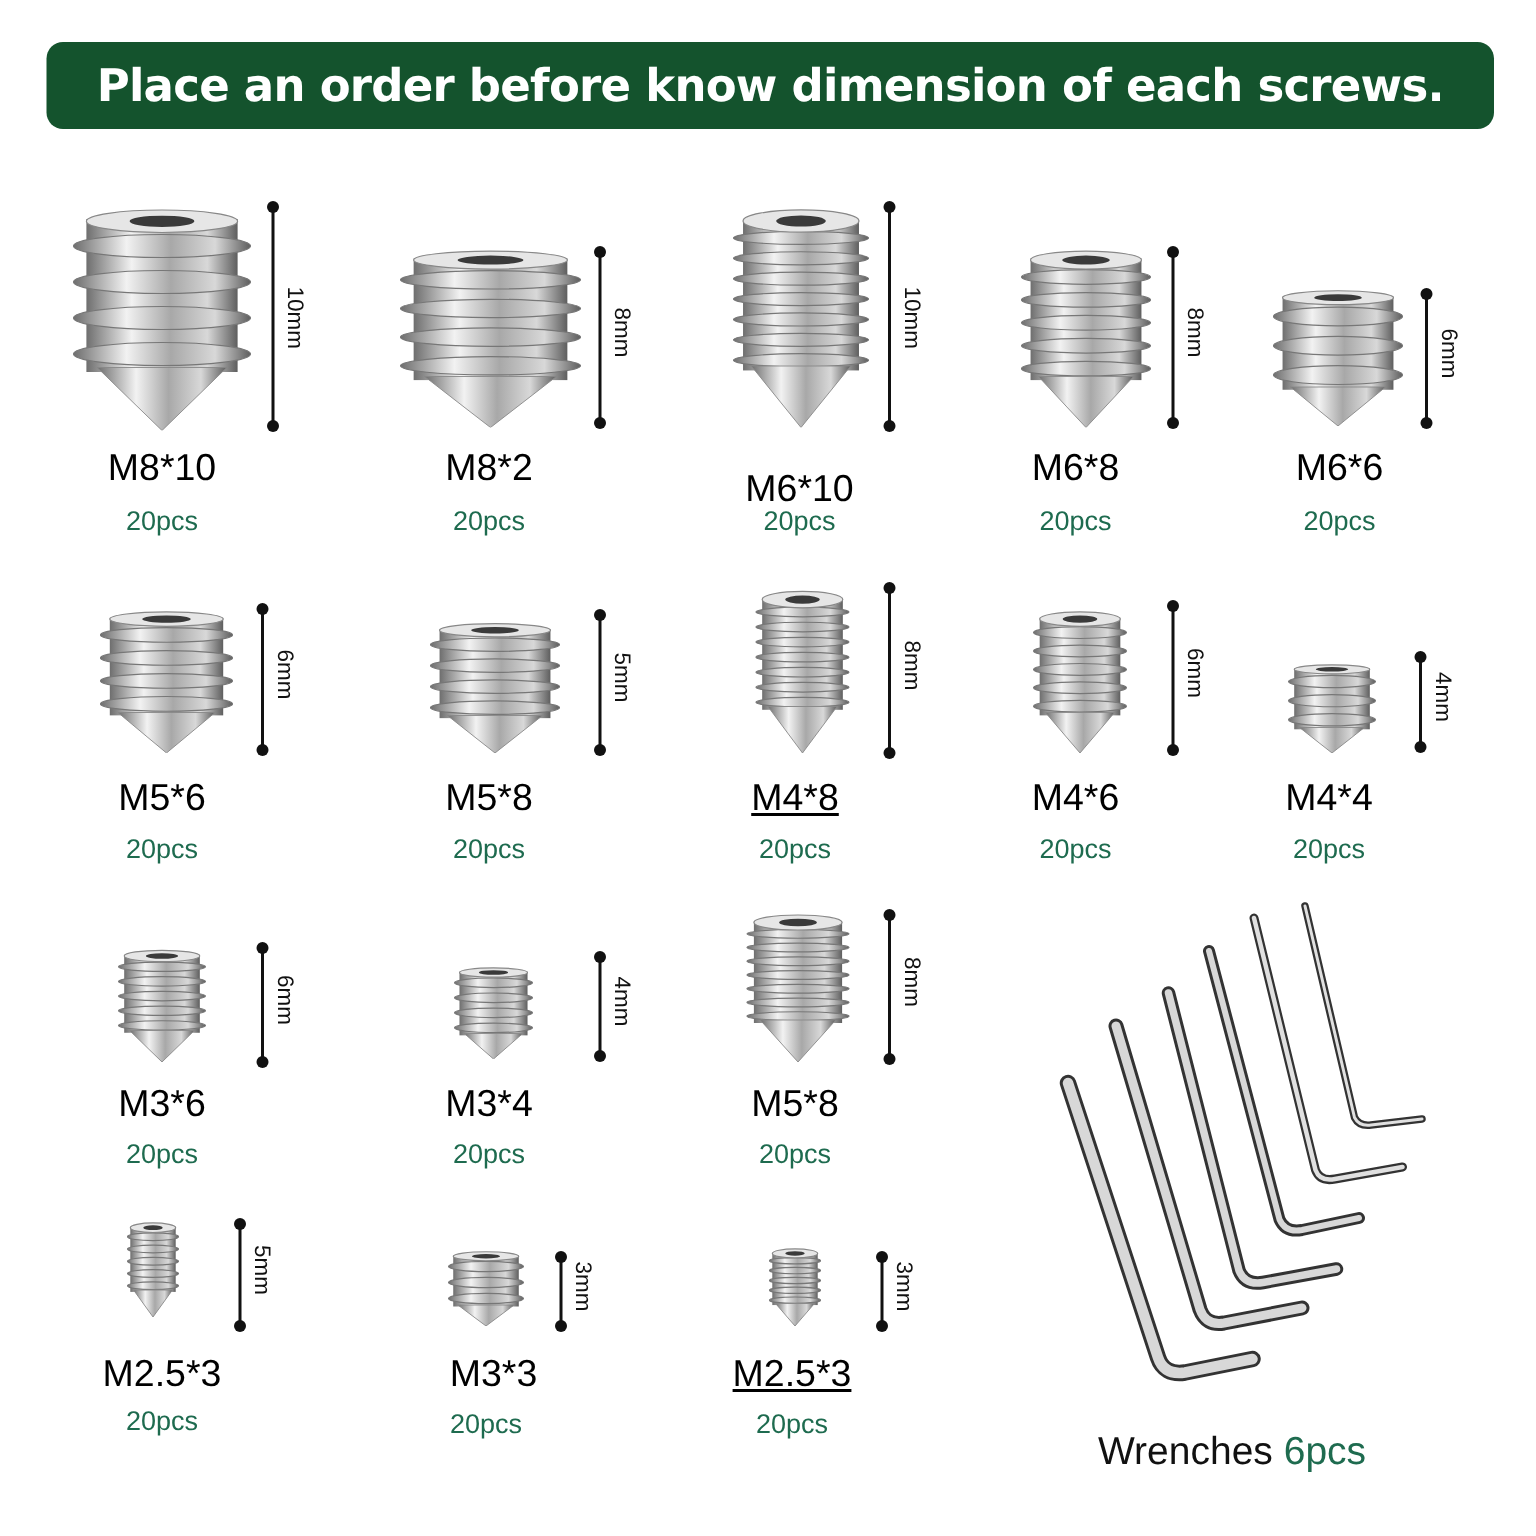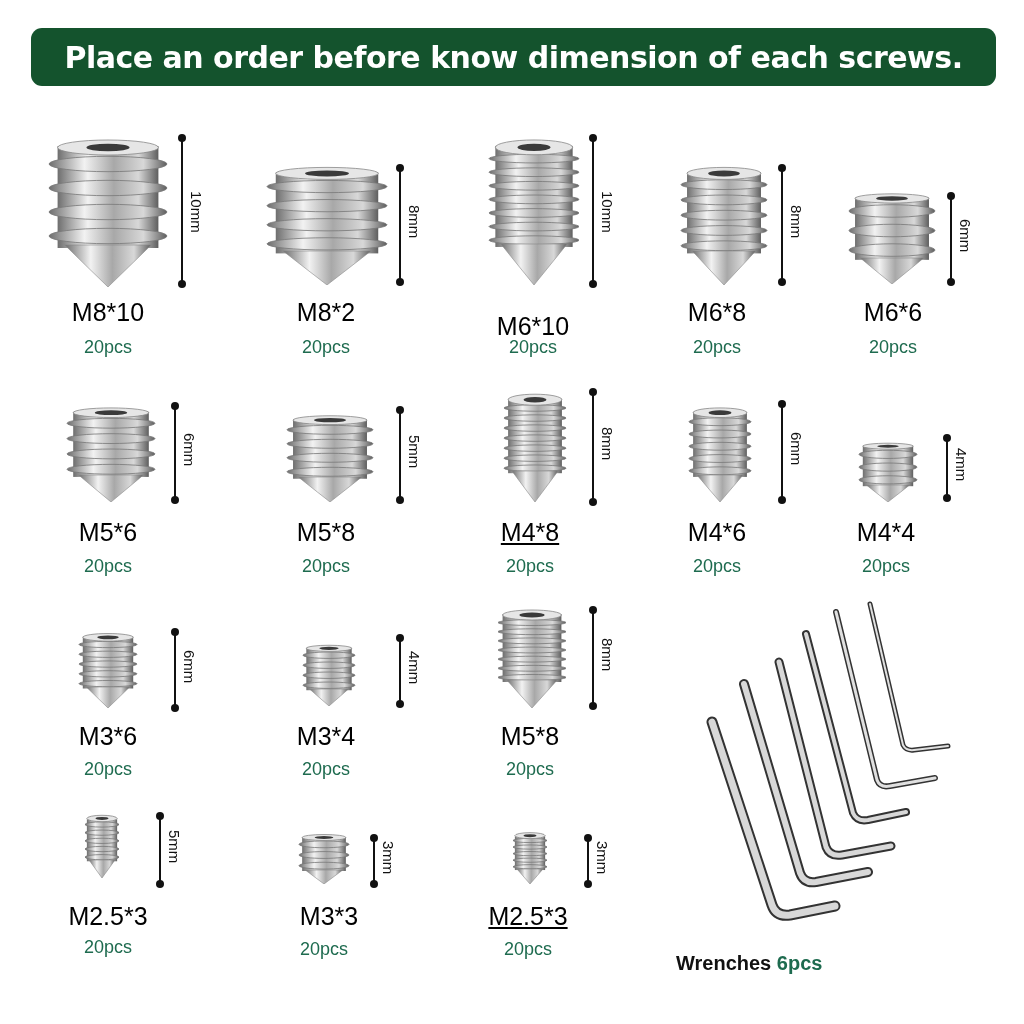--- a/index.html
+++ b/index.html
@@ -7,21 +7,21 @@
   .banner { position:absolute; left:31px; top:28px; width:965px; height:58px; background:#14532d; border-radius:11px; color:#fff; font-family:"DejaVu Sans", sans-serif; font-size:30px; font-weight:bold; display:flex; align-items:center; justify-content:center; letter-spacing:-0.5px; }
   .item { position:absolute; }
   .screw { position:absolute; }
   .dim { position:absolute; width:2px; background:#111; }
   .dim::before, .dim::after { content:""; position:absolute; left:-3px; width:8px; height:8px; border-radius:50%; background:#111; }
   .dim::before { top:-4px; }
   .dim::after { bottom:-4px; }
   .dimlabel { position:absolute; font-size:15px; color:#111; transform:rotate(90deg); transform-origin:left top; white-space:nowrap; }
   .name { position:absolute; font-size:25px; color:#000000; white-space:nowrap; transform:translateX(-50%); }
   .pcs { position:absolute; font-size:18px; color:#1e6b4f; white-space:nowrap; transform:translateX(-50%); }
-  .wrench-label { position:absolute; left:676px; top:952px; font-size:20px; color:#111;font-weight:bold; }
+  .wrench-label { position:absolute; left:732px; top:952px; font-size:26px; color:#111; }
   .wrench-label .green { color:#1e6b4f; }
 </style>
 </head>
 <body>
 
 <div class="banner">
   <span>Place an order before know dimension of each screws.</span>
 </div>
 
 <div id="screws">

